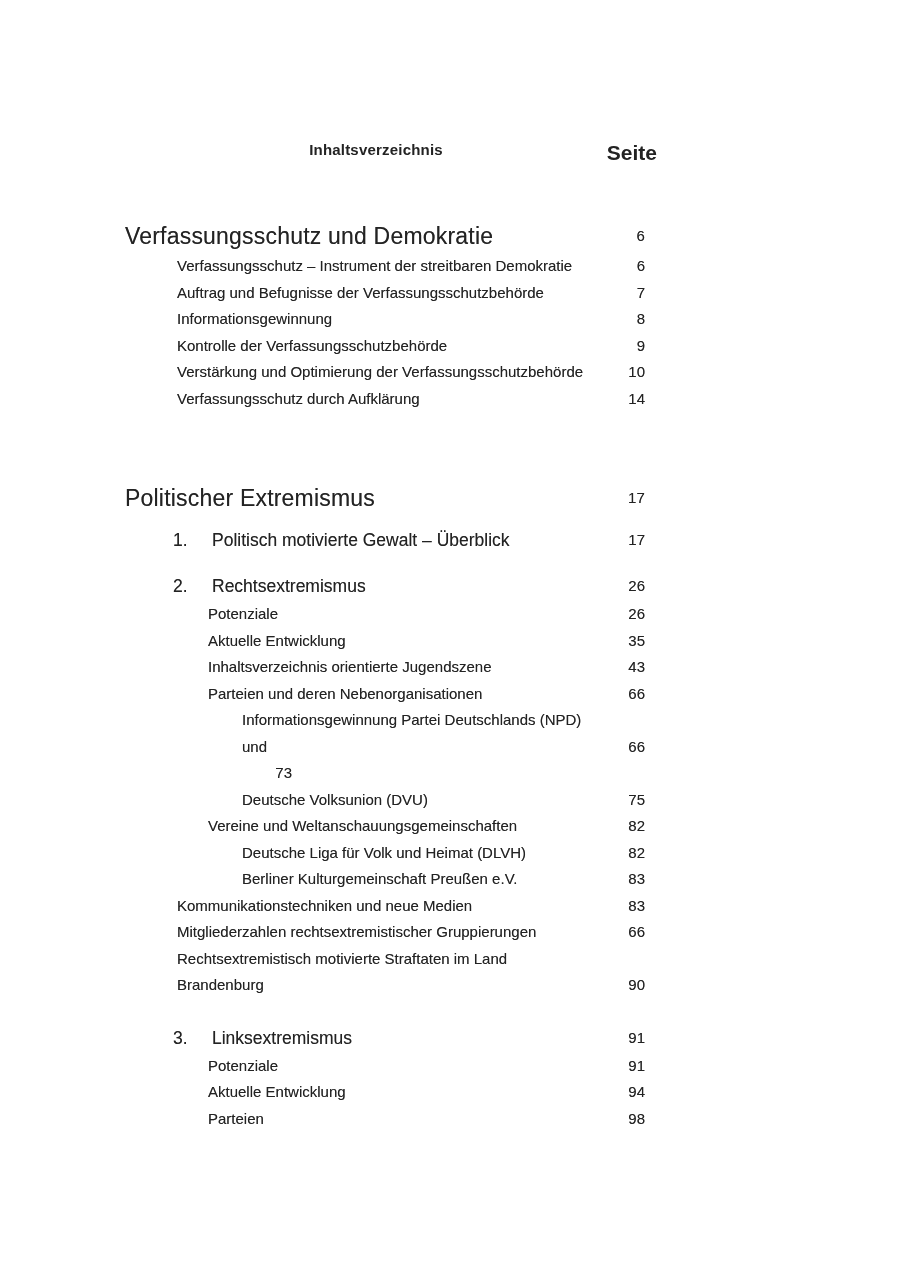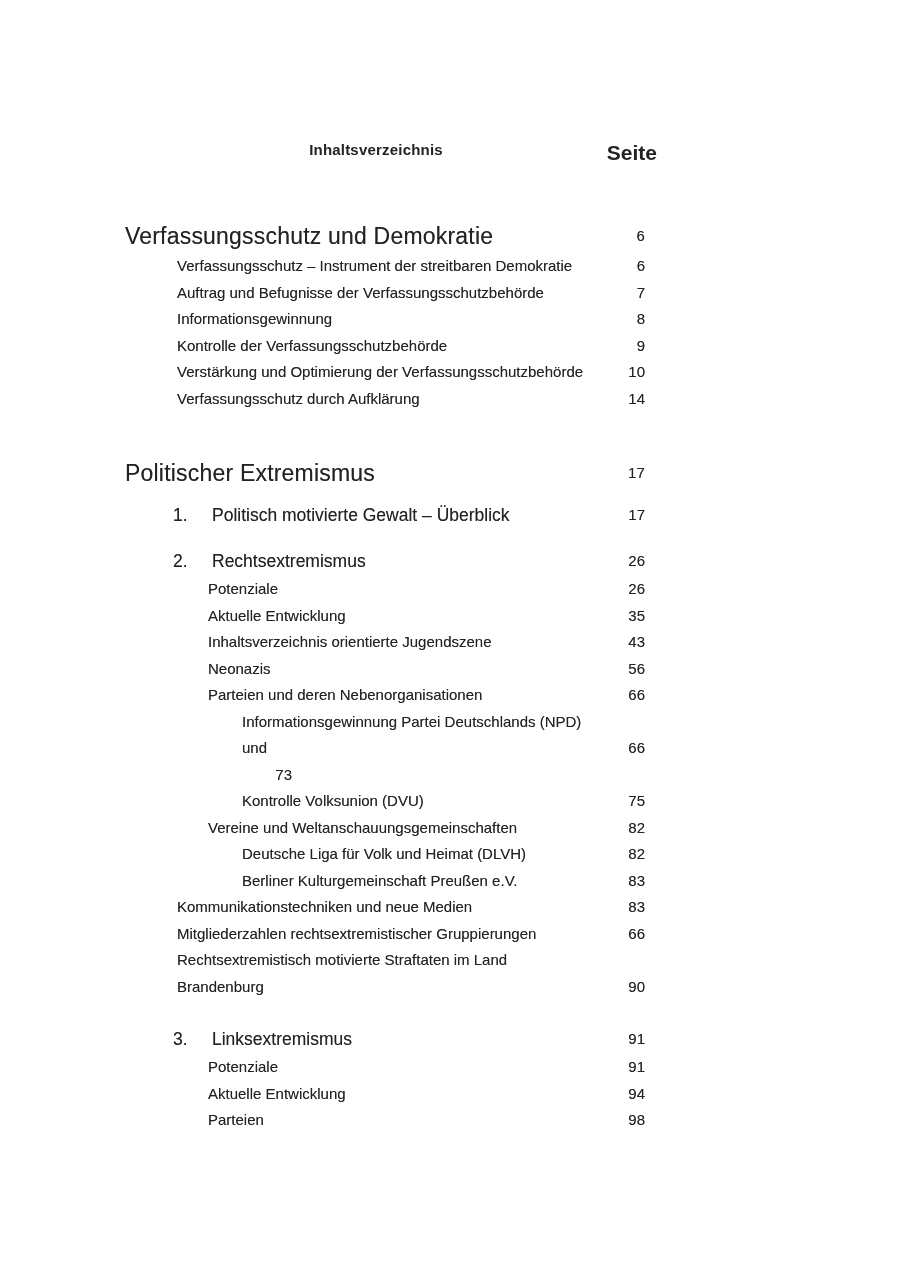--- a/index.html
+++ b/index.html
@@ -46,21 +46,21 @@
     font-size: 15px;
     line-height: 26.5px;
     text-shadow: 0 0 0.4px rgba(20,20,20,0.45);
   }
   .trow .lbl { flex: 1 1 auto; }
   .trow .pg  { flex: 0 0 50px; width: 50px; text-align: right; font-size: 15px; line-height: inherit; }
   
   .h-main {
     font-size: 23px;
     line-height: 30px;
-    margin-top: 46px;
+    margin-top: 71px;
     margin-bottom: 2px;
     letter-spacing: 0.2px;
   }
   .h-main:first-child { margin-top: 60px; }
   
   .h-sub {
     font-size: 17.5px;
     line-height: 30px;
     padding-left: 48px;
   }
@@ -128,36 +128,32 @@
       </div>
       <div class="trow ind2">
         <span class="lbl">Aktuelle Entwicklung</span>
         <span class="pg">35</span>
       </div>
       <div class="trow ind2">
         <span class="lbl">Inhaltsverzeichnis orientierte Jugendszene</span>
         <span class="pg">43</span>
       </div>
       <div class="trow ind2">
-        <span class="lbl">Neonazis</span>
-        <span class="pg">56</span>
-      </div>
-      <div class="trow ind2">
         <span class="lbl">Parteien und deren Nebenorganisationen</span>
         <span class="pg">66</span>
       </div>
       <div class="trow ind3">
         <span class="lbl">Informationsgewinnung Partei Deutschlands (NPD) und</span>
         <span class="pg">66</span>
       </div>
       <div class="trow ind3">
         <span class="pg">73</span>
       </div>
       <div class="trow ind3">
-        <span class="lbl">Kontrolle Volksunion (DVU)</span>
+        <span class="lbl">Deutsche Volksunion (DVU)</span>
         <span class="pg">75</span>
       </div>
       <div class="trow ind2">
         <span class="lbl">Vereine und Weltanschauungsgemeinschaften</span>
         <span class="pg">82</span>
       </div>
       <div class="trow ind3">
         <span class="lbl">Deutsche Liga für Volk und Heimat (DLVH)</span>
         <span class="pg">82</span>
       </div>

